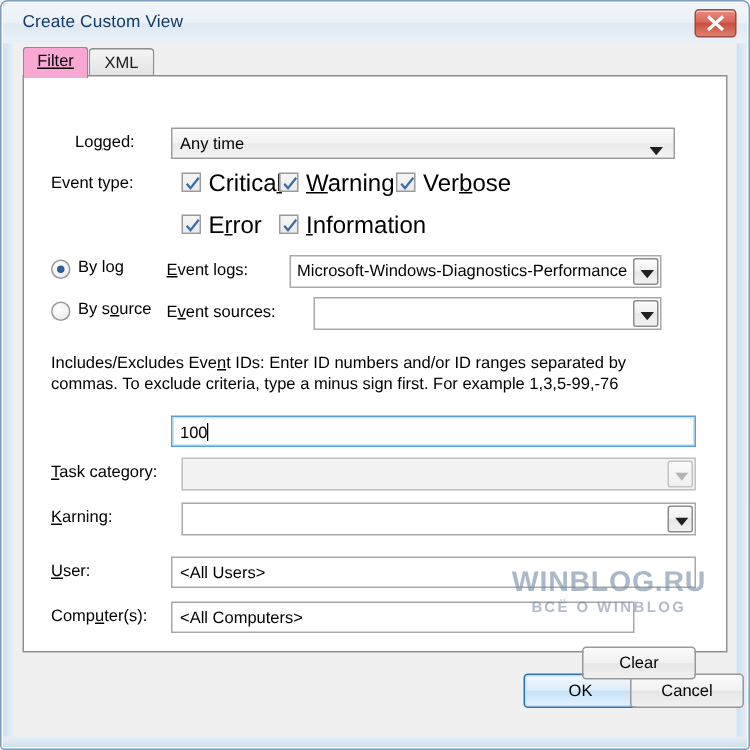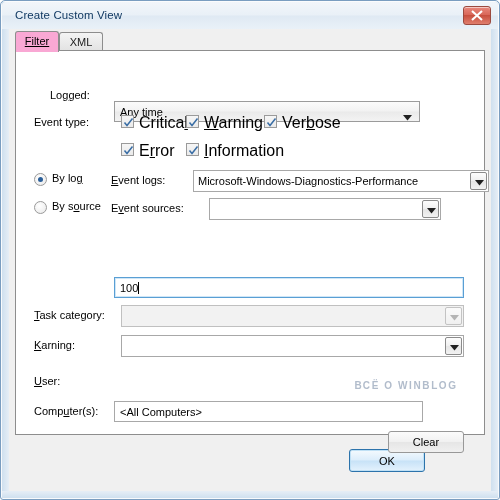--- a/index.html
+++ b/index.html
@@ -315,21 +315,21 @@
   <div id="client">
 
     <div id="tabstrip">
       <div class="tab active" id="tab-filter">Filter</div>
       <div class="tab inactive" id="tab-xml">XML</div>
     </div>
 
     <div id="tabpage">
 
       <div class="lbl" style="left:18px; top:38px;margin-left:16px;"><span>Lo</span><u>g</u><span>ged:</span></div>
-      <div class="combo-flat" style="left:98px; top:50px; width:306px;">
+      <div class="combo-flat" style="left:98px; top:34px; width:336px;">
         <div class="cv">Any time</div>
         <span class="arrow">
           <svg width="9" height="6" viewBox="0 0 9 6">
               <path d="M0 0 L9 0 L4.5 5.5 Z" fill="#202020"></path>
             </svg>
         </span>
       </div>
 
       <div class="lbl" style="left:18px; top:65px;">Event type:</div>
 
@@ -384,39 +384,40 @@
           </span>
         <span class="rdo-lbl"><span>By lo</span><u>g</u><span></span></span>
       </div>
 
       <div class="rdo-wrap" style="left:18px; top:150px;">
         <span class="rdo"></span>
         <span class="rdo-lbl"><span>By s</span><u>o</u><span>urce</span></span>
       </div>
 
       <div class="lbl" style="left:95px; top:123px;"><span></span><u>E</u><span>vent logs:</span></div>
-      <div class="combo-edit" style="left:177px; top:119px; width:296px;">
+      <div class="combo-edit" style="left:177px; top:119px; width:248px;">
         <div class="cv" style="width:222px;">Microsoft-Windows-Diagnostics-Performance</div>
         <span class="dropbtn">
           <svg width="9" height="6" viewBox="0 0 9 6">
               <path d="M0 0 L9 0 L4.5 5.5 Z" fill="#202020"></path>
             </svg>
         </span>
       </div>
 
       <div class="lbl" style="left:95px; top:151px;"><span>E</span><u>v</u><span>ent sources:</span></div>
       <div class="combo-edit" style="left:193px; top:147px; width:232px;">
         <div class="cv" style="width:206px;"></div>
         <span class="dropbtn">
           <svg width="9" height="6" viewBox="0 0 9 6">
               <path d="M0 0 L9 0 L4.5 5.5 Z" fill="#202020"></path>
             </svg>
         </span>
       </div>
 
+      <div id="hint" style="left:18px; top:184px; width:430px;"><span>Includes/Excludes Eve</span><u>n</u><span>t IDs: Enter ID numbers and/or ID ranges separated by commas. To exclude criteria, type a minus sign first. For example 1,3,5-99,-76</span></div>
 
       <div class="textbox focused" style="left:98px; top:226px; width:350px;">
         <div class="tv"><span>100</span><span class="caret"></span></div>
       </div>
 
       <div class="lbl" style="left:18px; top:258px;"><span></span><u>T</u><span>ask category:</span></div>
       <div class="combo-edit disabled" style="left:105px; top:254px; width:343px;">
         <div class="cv" style="width:318px;"></div>
         <span class="dropbtn">
           <svg width="9" height="6" viewBox="0 0 9 6">
@@ -429,31 +430,36 @@
       <div class="combo-edit" style="left:105px; top:284px; width:343px;">
         <div class="cv" style="width:318px;"></div>
         <span class="dropbtn">
           <svg width="9" height="6" viewBox="0 0 9 6">
               <path d="M0 0 L9 0 L4.5 5.5 Z" fill="#202020"></path>
             </svg>
         </span>
       </div>
 
       <div class="lbl" style="left:18px; top:324px;"><span></span><u>U</u><span>ser:</span></div>
+      <div class="textbox" style="left:98px; top:320px; width:350px;">
+        <div class="tv">&lt;All Users&gt;</div>
+      </div>
 
       <div class="lbl" style="left:18px; top:354px;"><span>Comp</span><u>u</u><span>ter(s):</span></div>
       <div class="textbox" style="left:98px; top:350px; width:309px;">
         <div class="tv">&lt;All Computers&gt;</div>
       </div>
 
       <div class="pbtn" style="left:372px; top:380px; width:76px; height:22px; line-height:21px;">Clear</div>
 
     </div>
 
     <div class="pbtn default" style="left:328px; top:420px; width:76px; height:23px; line-height:22px;margin-left:12px;">OK</div>
+    <div class="pbtn" style="left:411px; top:420px; width:76px; height:23px; line-height:22px;">Cancel</div>
 
   </div>
 
   <div id="watermark">
+    <div id="wm-main">WINBLOG.RU</div>
     <div id="wm-sub">ВСЁ О WINBLOG</div>
   </div>
 
 </div>
 
 </body></html>

